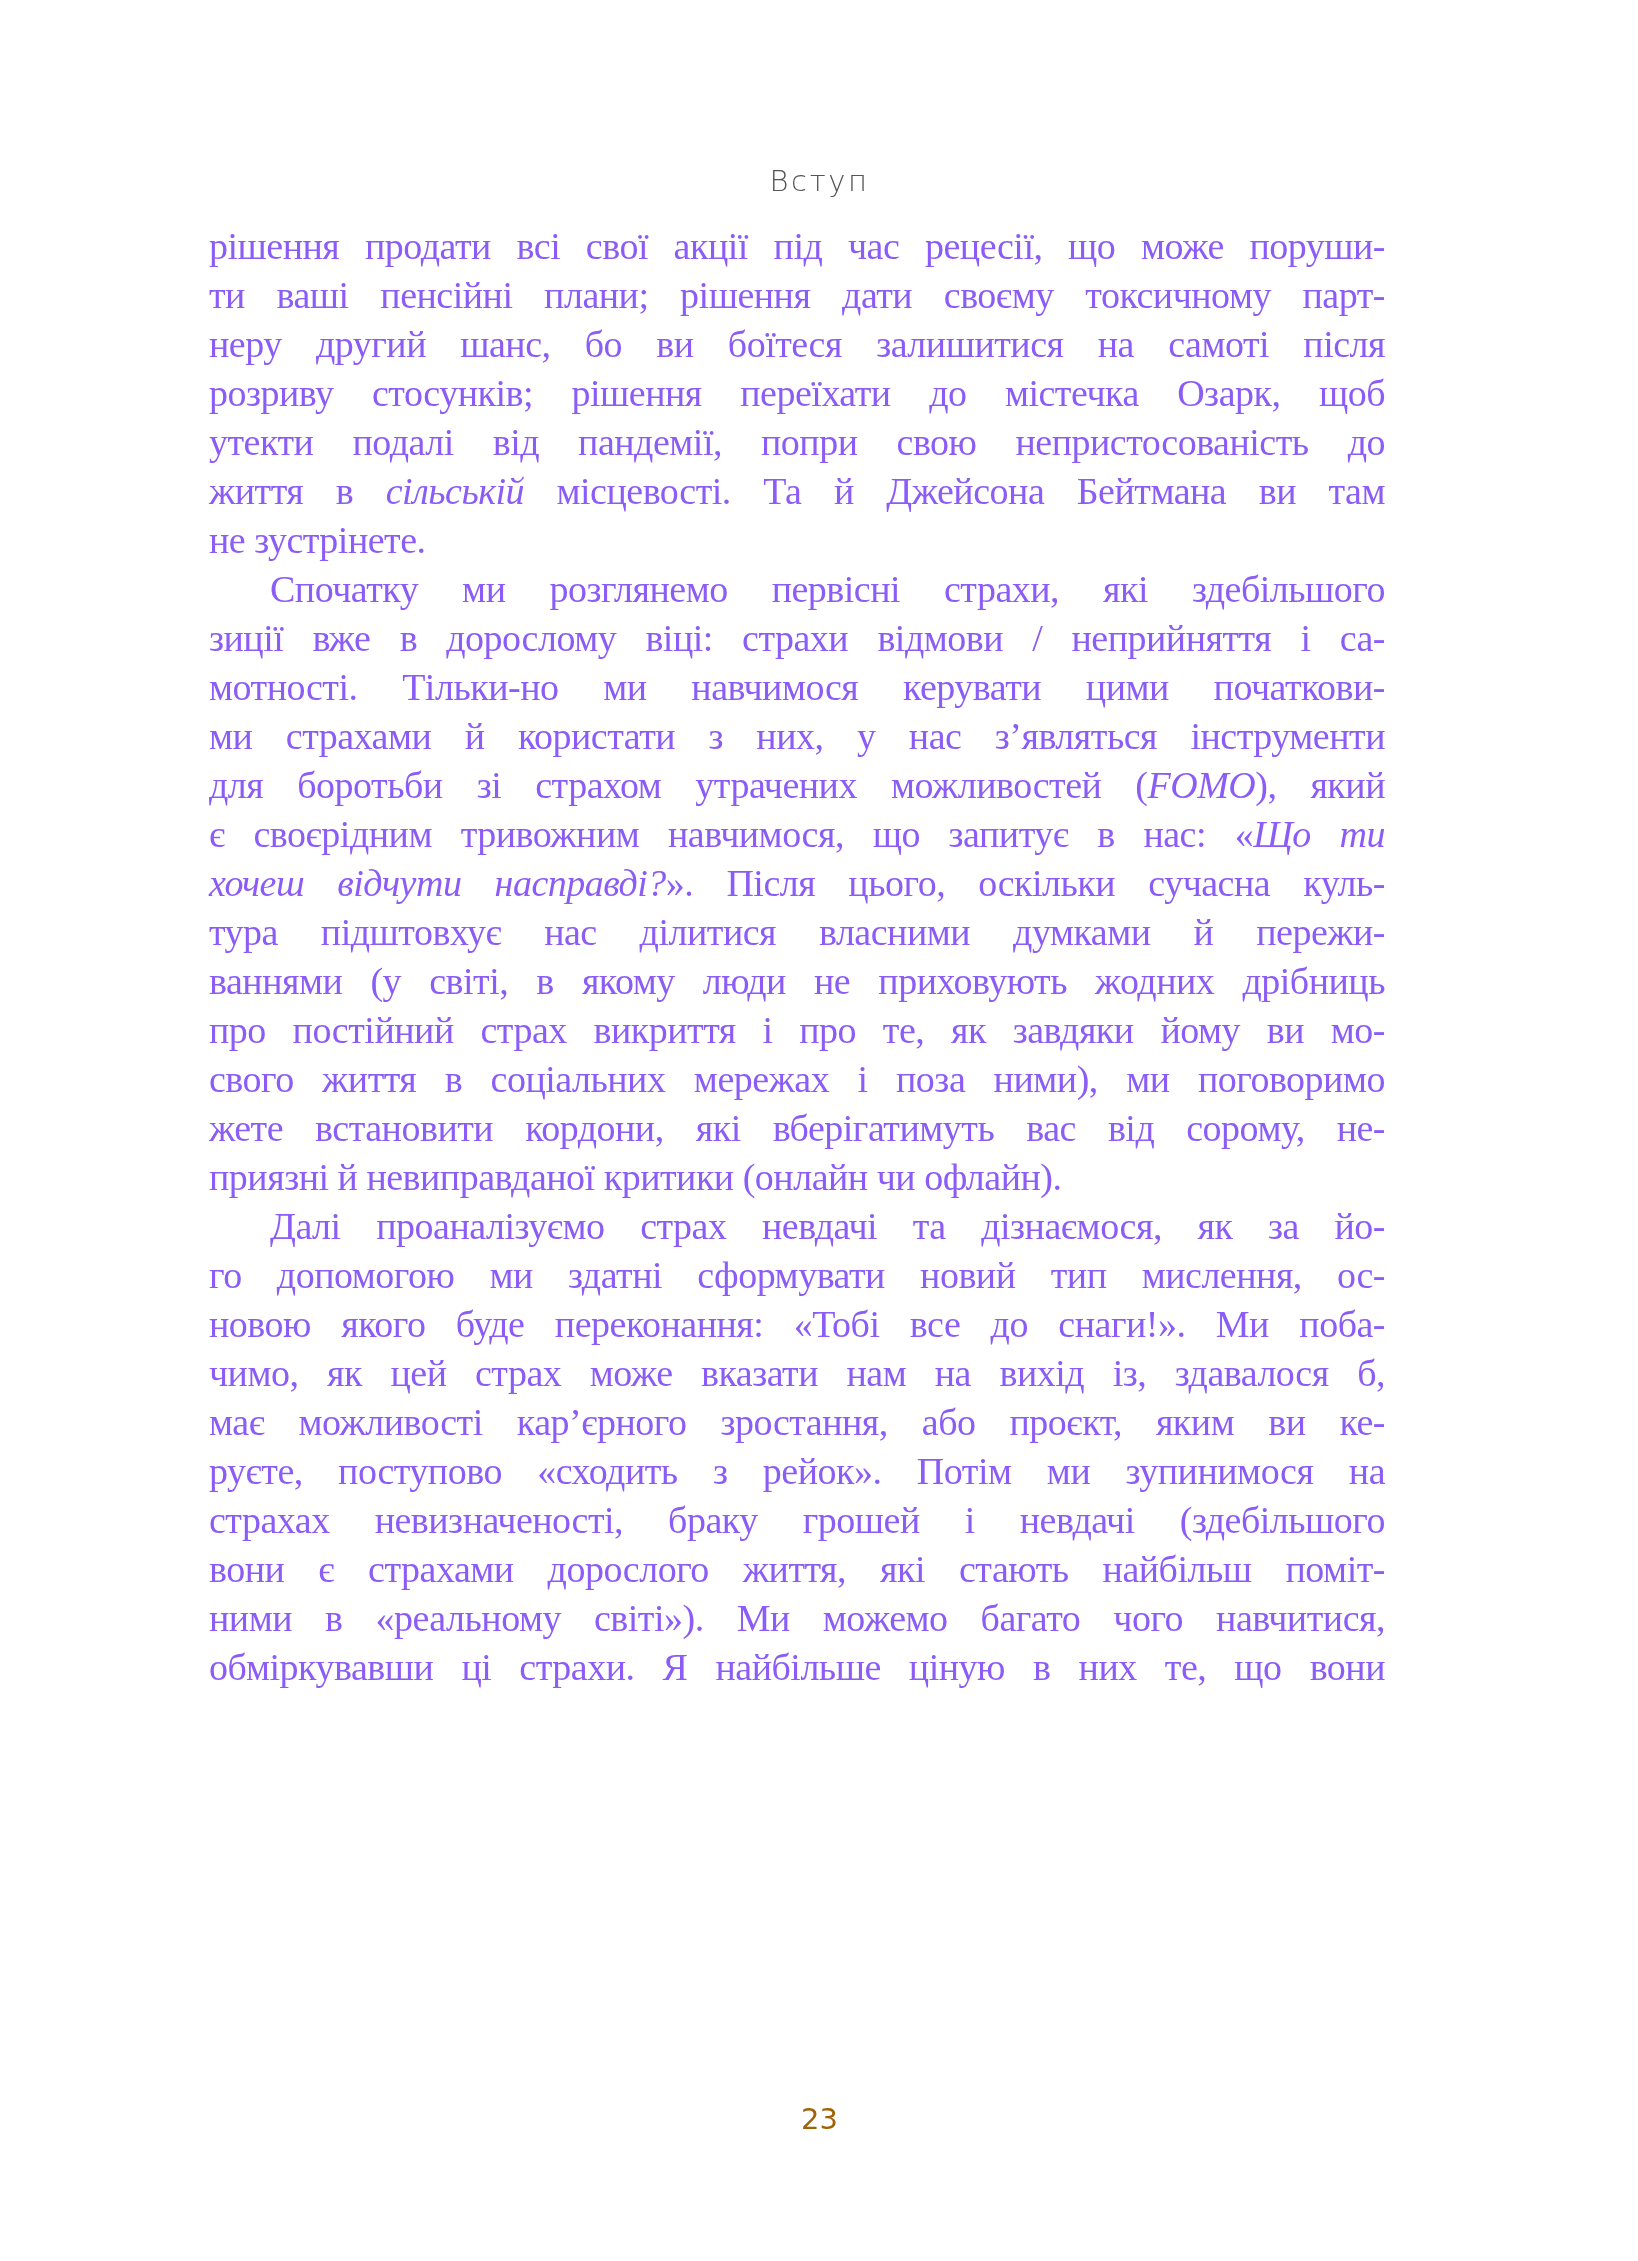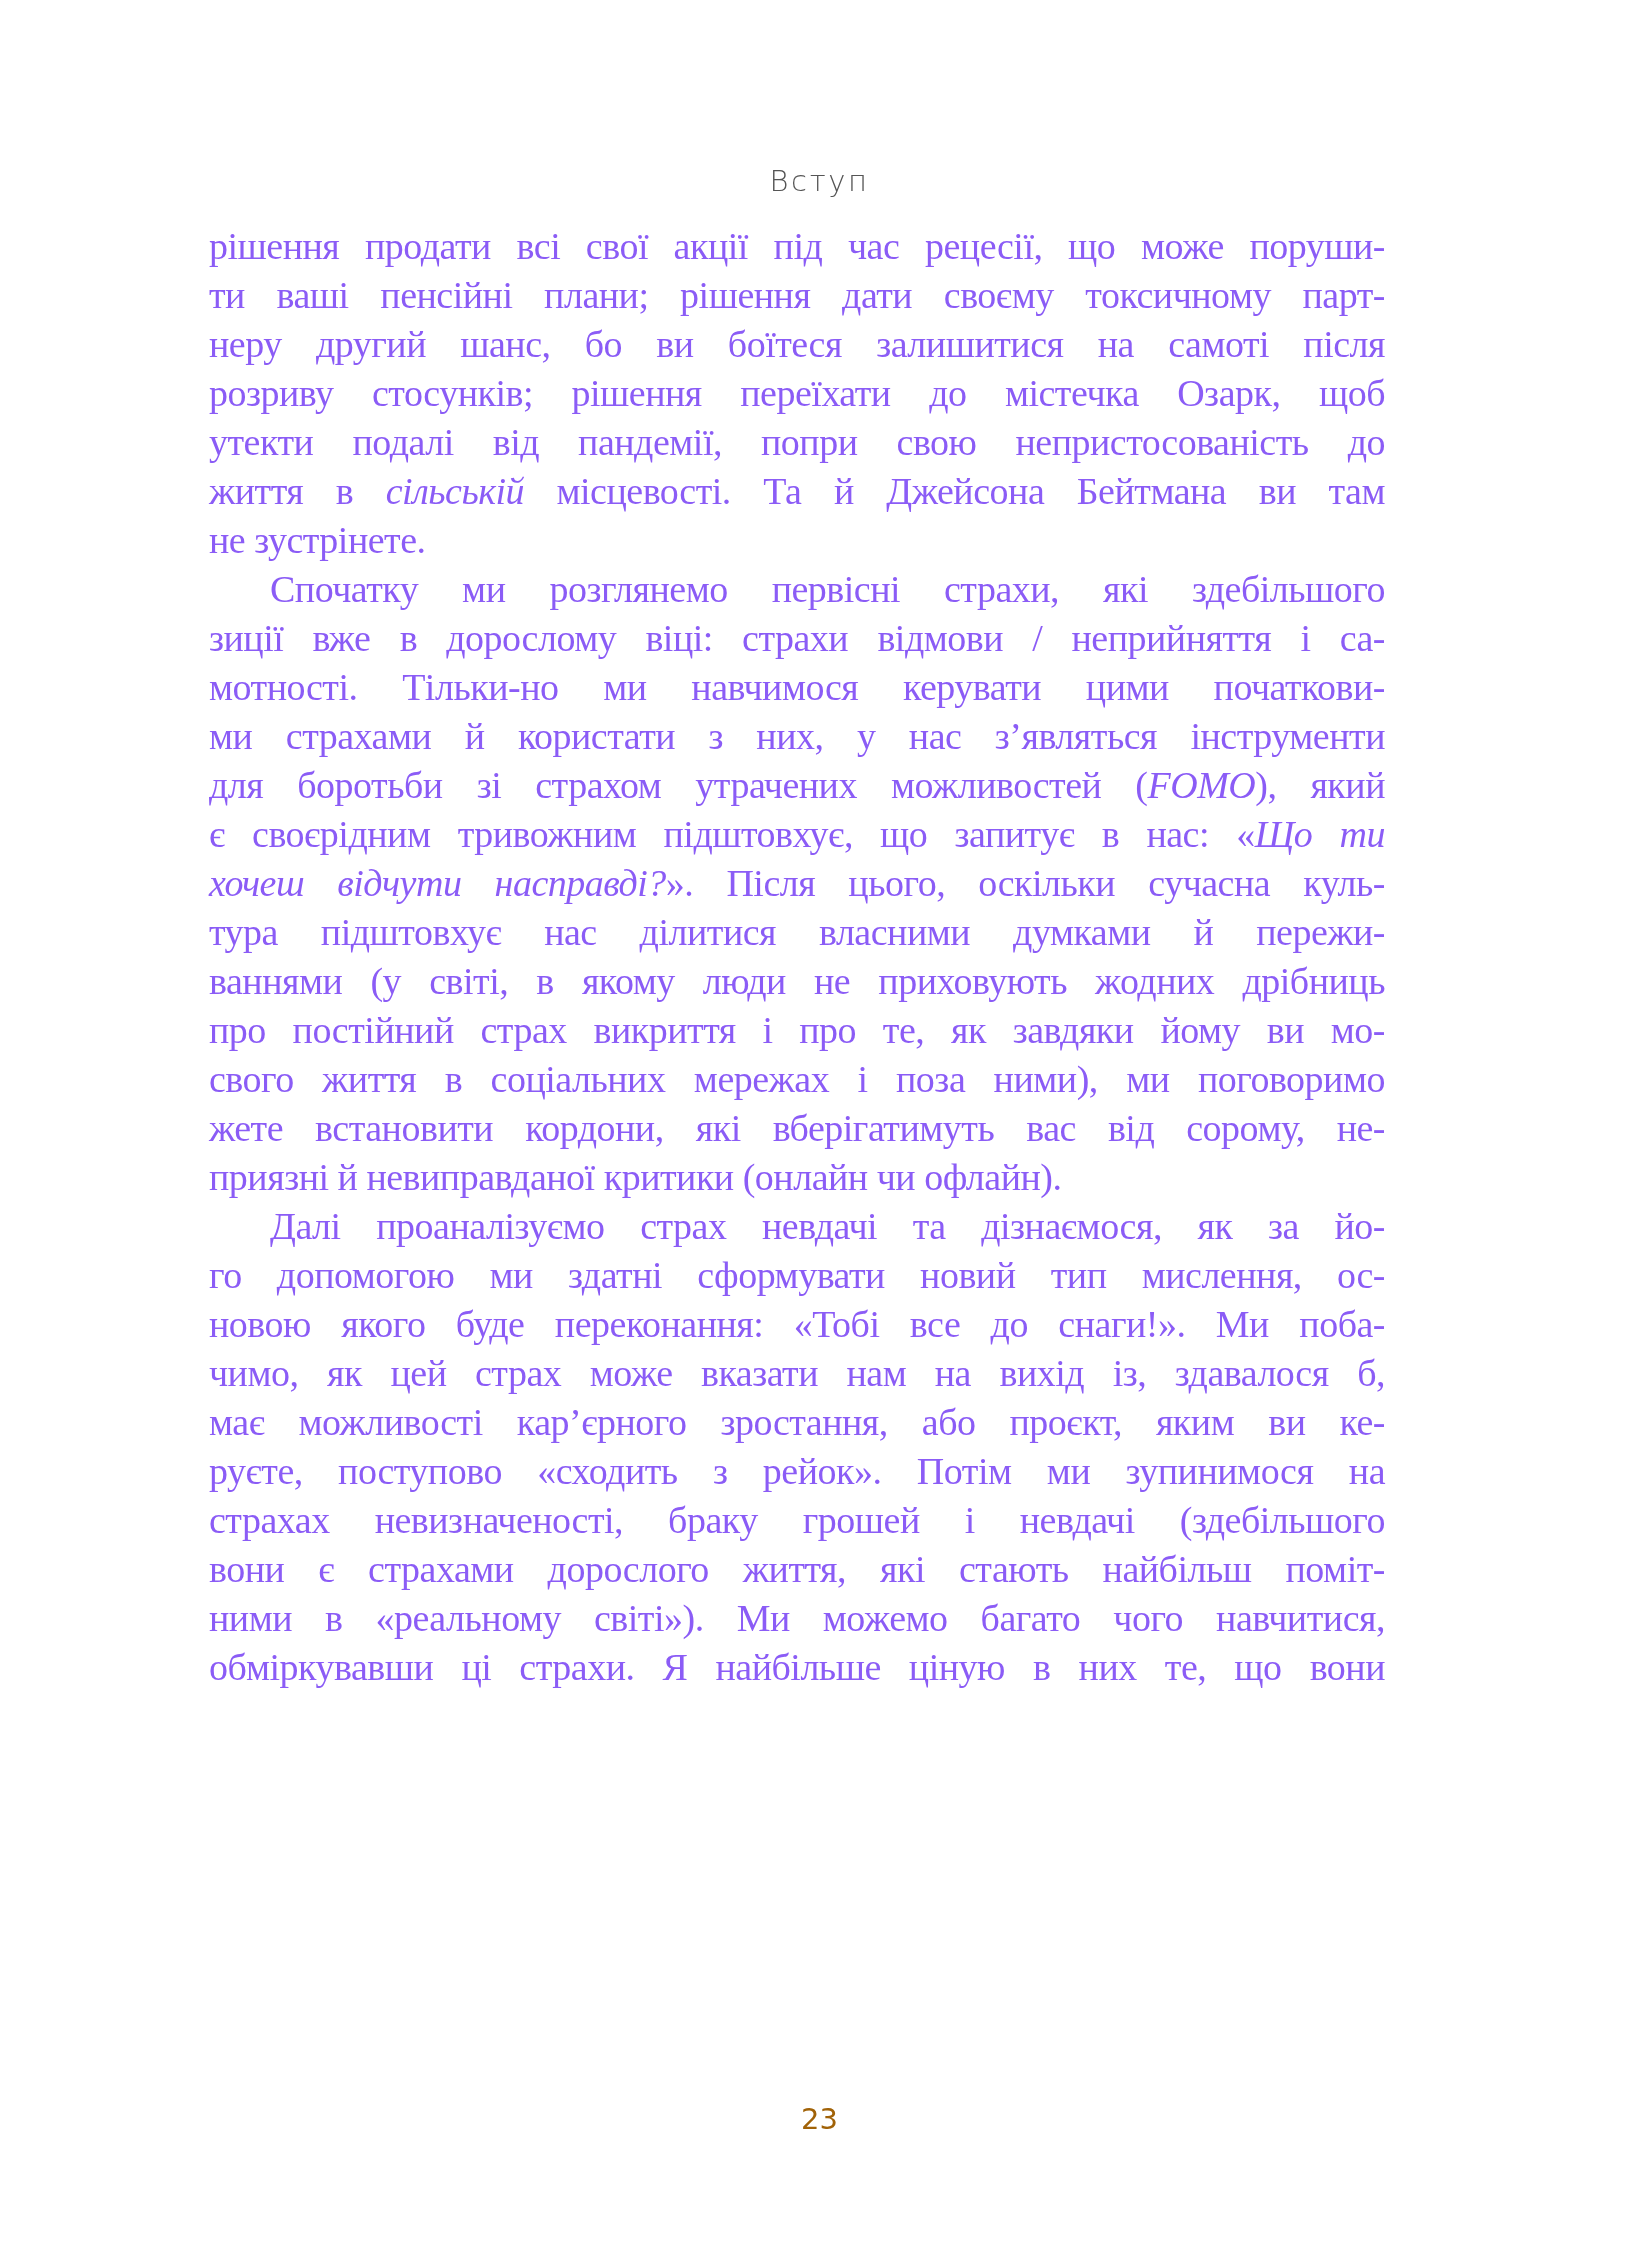--- a/index.html
+++ b/index.html
@@ -34,21 +34,21 @@
     <span class="line"><span>неру другий шанс, бо ви боїтеся залишитися на самоті після</span></span>
     <span class="line"><span>розриву стосунків; рішення переїхати до містечка Озарк, щоб</span></span>
     <span class="line"><span>утекти подалі від пандемії, попри свою непристосованість до</span></span>
     <span class="line"><span>життя в </span><span class="it">сільській</span><span> місцевості. Та й Джейсона Бейтмана ви там</span></span>
     <span class="line last"><span>не зустрінете.</span></span>
     <span class="line indent"><span>Спочатку ми розглянемо первісні страхи, які здебільшого</span></span>
     <span class="line"><span>зиції вже в дорослому віці: страхи відмови / неприйняття і са-</span></span>
     <span class="line"><span>мотності. Тільки-но ми навчимося керувати цими початкови-</span></span>
     <span class="line"><span>ми страхами й користати з них, у нас з’являться інструменти</span></span>
     <span class="line"><span>для боротьби зі страхом утрачених можливостей (</span><span class="it">FOMO</span><span>), який</span></span>
-    <span class="line"><span>є своєрідним тривожним підштовхує, що запитує в нас: «</span><span class="it">Що ти</span></span>
+    <span class="line"><span>є своєрідним тривожним навчимося, що запитує в нас: «</span><span class="it">Що ти</span></span>
     <span class="line"><span class="it">хочеш відчути насправді?</span><span>». Після цього, оскільки сучасна куль-</span></span>
     <span class="line"><span>тура підштовхує нас ділитися власними думками й пережи-</span></span>
     <span class="line"><span>ваннями (у світі, в якому люди не приховують жодних дрібниць</span></span>
     <span class="line"><span>про постійний страх викриття і про те, як завдяки йому ви мо-</span></span>
     <span class="line"><span>свого життя в соціальних мережах і поза ними), ми поговоримо</span></span>
     <span class="line"><span>жете встановити кордони, які вберігатимуть вас від сорому, не-</span></span>
     <span class="line last"><span>приязні й невиправданої критики (онлайн чи офлайн).</span></span>
     <span class="line indent"><span>Далі проаналізуємо страх невдачі та дізнаємося, як за йо-</span></span>
     <span class="line"><span>го допомогою ми здатні сформувати новий тип мислення, ос-</span></span>
     <span class="line"><span>новою якого буде переконання: «Тобі все до снаги!». Ми поба-</span></span>

